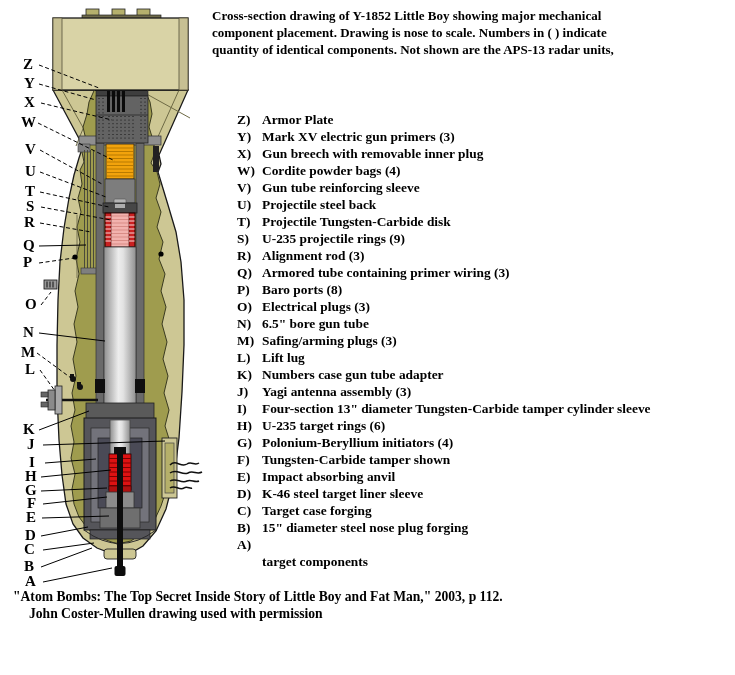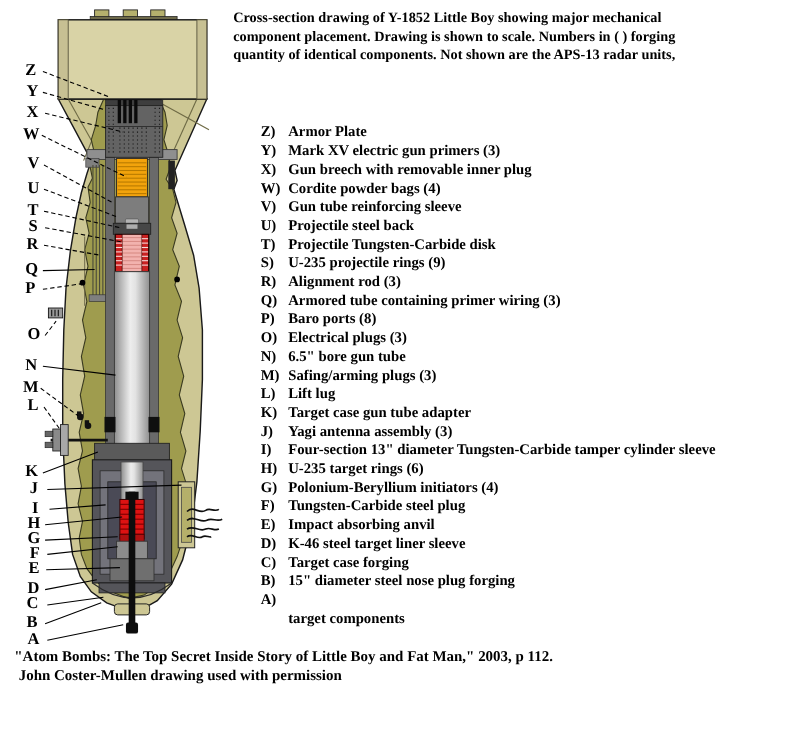--- a/index.html
+++ b/index.html
@@ -10,35 +10,35 @@
   }
   #caption {
     position:absolute; left:212px; top:7px; width:520px;
     font-weight:bold; font-size:13px; line-height:17px;
   }
   #legend { position:absolute; left:237px; top:111px; width:496px; }
   .legend-row { display:flex; align-items:flex-start; font-weight:bold; font-size:13.4px; line-height:17px; }
   .legend-letter { flex:none; width:25px; }
   .legend-label { flex:1; }
   #footer { position:absolute; left:13px; top:588px; font-weight:bold; font-size:13.6px; line-height:17px; }
-  #footer .l2 { margin-left:4px; }
+  #footer .l2 { margin-left:16px; }
   .dletter {
     position:absolute; font-weight:bold; font-size:15px; line-height:15px;
     font-family:"Liberation Serif", serif;
   }
   #drawing { position:absolute; left:0; top:0; }
   .ldr { stroke:#000; stroke-width:1; }
   .dash { stroke-dasharray:4 2.6; }
 </style>
 </head>
 <body>
 
 <div id="caption">
   <div class="pl">Cross-section drawing of Y-1852 Little Boy showing major mechanical</div>
-  <div class="pl">component placement. Drawing is shown to scale.  Numbers in ( ) forging</div>
+  <div class="pl">component placement. Drawing is nose to scale.  Numbers in ( ) indicate</div>
   <div class="pl">quantity of identical components.  Not shown are the APS-13 radar units,</div>
 </div>
 
 <div id="legend">
   <div class="legend-row">
       <span class="legend-letter">Z)</span>
       <span class="legend-label">Armor Plate</span>
     </div>
   <div class="legend-row">
       <span class="legend-letter">Y)</span>
@@ -91,41 +91,41 @@
   <div class="legend-row">
       <span class="legend-letter">M)</span>
       <span class="legend-label">Safing/arming plugs (3)</span>
     </div>
   <div class="legend-row">
       <span class="legend-letter">L)</span>
       <span class="legend-label">Lift lug</span>
     </div>
   <div class="legend-row">
       <span class="legend-letter">K)</span>
-      <span class="legend-label">Target case gun tube adapter</span>
+      <span class="legend-label">Numbers case gun tube adapter</span>
     </div>
   <div class="legend-row">
       <span class="legend-letter">J)</span>
       <span class="legend-label">Yagi antenna assembly (3)</span>
     </div>
   <div class="legend-row">
       <span class="legend-letter">I)</span>
       <span class="legend-label">Four-section 13" diameter Tungsten-Carbide tamper cylinder sleeve</span>
     </div>
   <div class="legend-row">
       <span class="legend-letter">H)</span>
       <span class="legend-label">U-235 target rings (6)</span>
     </div>
   <div class="legend-row">
       <span class="legend-letter">G)</span>
       <span class="legend-label">Polonium-Beryllium initiators (4)</span>
     </div>
   <div class="legend-row">
       <span class="legend-letter">F)</span>
-      <span class="legend-label">Tungsten-Carbide steel plug</span>
+      <span class="legend-label">Tungsten-Carbide tamper shown</span>
     </div>
   <div class="legend-row">
       <span class="legend-letter">E)</span>
       <span class="legend-label">Impact absorbing anvil</span>
     </div>
   <div class="legend-row">
       <span class="legend-letter">D)</span>
       <span class="legend-label">K-46 steel target liner sleeve</span>
     </div>
   <div class="legend-row">

